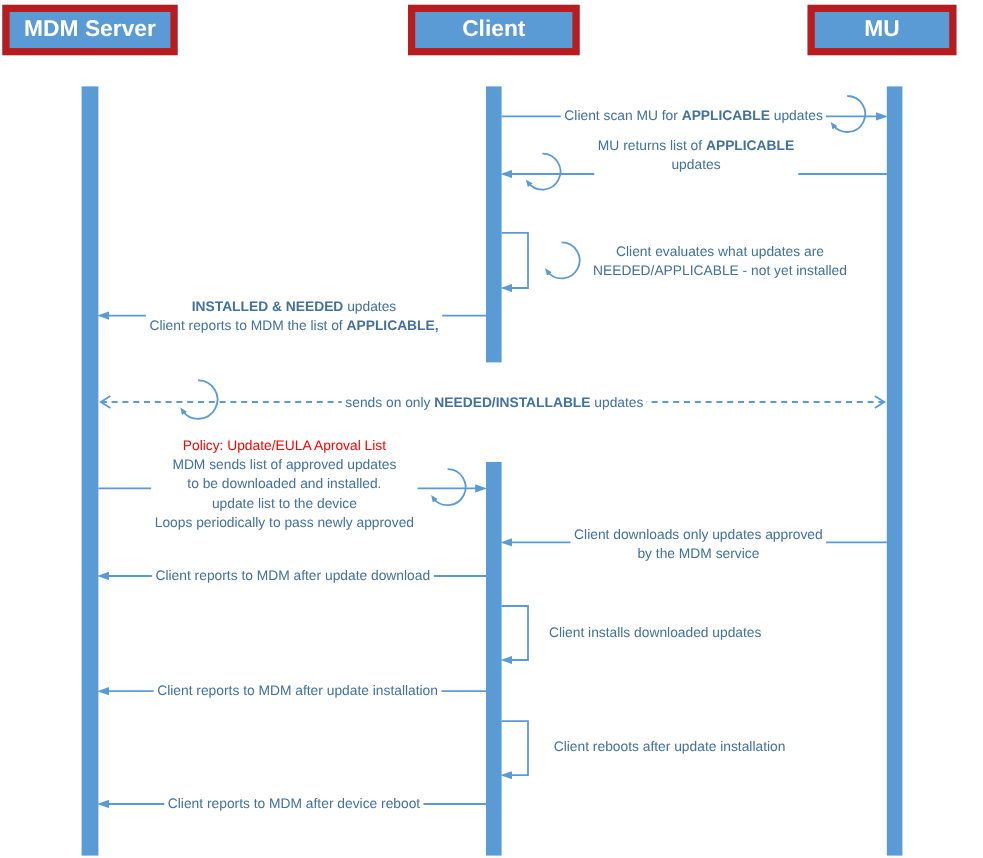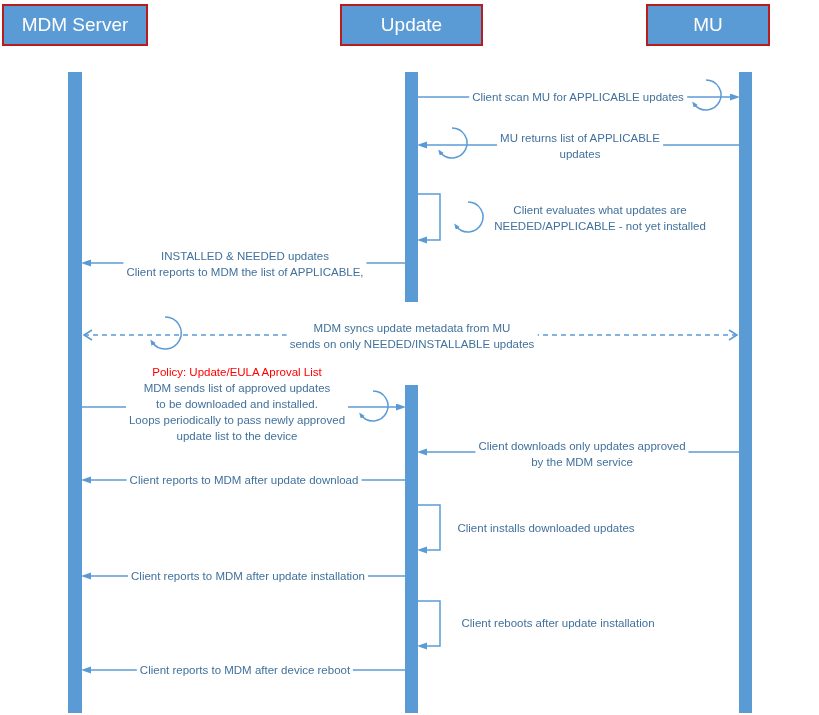--- a/index.html
+++ b/index.html
@@ -1,47 +1,47 @@
 <!DOCTYPE html>
 <html><head>
 <meta charset="utf-8">
 <style>
   html,body{margin:0;padding:0;background:#fff;}
   .stage{
     position:relative;width:819px;height:715px;background:#fff;overflow:hidden;
     font-family:"Liberation Sans",sans-serif;
   }
   .actor-box{
-    position:absolute;height:42px;background:#5b9bd5;border:2px solid #b91c1c;
-    color:#fff;font-weight:normal;font-size:19px;
+    position:absolute;height:42px;background:#5b9bd5;border:6px solid #b91c1c;
+    color:#fff;font-weight:bold;font-size:19px;
     display:flex;align-items:center;justify-content:center;box-sizing:border-box;
   }
   .bar{position:absolute;background:#5b9bd5;}
   .layer{position:absolute;left:0;top:0;}
   .msg{
     position:absolute;transform:translate(-50%,-50%);
     text-align:center;font-size:11.5px;line-height:16px;color:#41719c;white-space:nowrap;
   }
   .msg.block{background:#fff;padding:0 3px;}
   .msg.inline>span{background:#fff;padding:0 3px;}
-  .msg b{font-weight:normal;}
+  .msg b{font-weight:bold;}
   .red-title{color:#ff0000;font-weight:normal;}
 </style>
 </head>
 <body>
 
 <div class="stage">
 
   <div class="actor-box" style="left:2px;top:4px;width:146px">
     <span>MDM Server</span>
   </div>
   <div class="actor-box" style="left:340px;top:4px;width:143px">
-    <span>Update</span>
+    <span>Client</span>
   </div>
-  <div class="actor-box" style="left:646px;top:4px;width:124px">
+  <div class="actor-box" style="left:673px;top:4px;width:124px">
     <span>MU</span>
   </div>
 
   <div class="bar" style="left:68px;top:72px;width:14px;height:641px"></div>
   <div class="bar" style="left:405px;top:72px;width:13px;height:230px"></div>
   <div class="bar" style="left:405px;top:385px;width:13px;height:328px"></div>
   <div class="bar" style="left:739px;top:72px;width:13px;height:641px"></div>
 
   <svg class="layer" width="819" height="715" viewBox="0 0 819 715">
     <defs>
@@ -84,46 +84,45 @@
       <path d="M418 601 L440 601 L440 646 L426 646" marker-end="url(#mArrow)"></path>
 
       <path d="M405 670 L90 670" marker-end="url(#mArrow)"></path>
     </g>
   </svg>
 
   <div class="msg inline" style="left:578px;top:97px">
     <span><span>Client scan MU for </span><b>APPLICABLE</b><span> updates</span></span>
   </div>
 
-  <div class="msg block" style="left:580px;top:146px">
+  <div class="msg block" style="left:580px;top:130px">
     <div><span>MU returns list of </span><b>APPLICABLE</b></div>
     <div>updates</div>
   </div>
 
   <div class="msg block" style="left:600px;top:218px">
     <div>Client evaluates what updates are</div>
     <div>NEEDED/APPLICABLE - not yet installed</div>
   </div>
 
   <div class="msg block" style="left:245px;top:264px">
     <div><b>INSTALLED &amp; NEEDED</b><span> updates</span></div>
     <div><span>Client reports to MDM the list of </span><b>APPLICABLE,</b></div>
   </div>
 
   <div class="msg block" style="left:412px;top:336px">
-    <div>MDM syncs update metadata from MU</div>
     <div><span>sends on only </span><b>NEEDED/INSTALLABLE</b><span> updates</span></div>
   </div>
 
   <div class="msg block" style="left:237px;top:404px">
     <div class="red-title">Policy: Update/EULA Aproval List</div>
     <div>MDM sends list of approved updates</div>
     <div>to be downloaded and installed.</div>
+    <div>update list to the device</div>
     <div>Loops periodically to pass newly approved</div>
-    <div>update list to the device</div>
   </div>
 
   <div class="msg block" style="left:582px;top:454px">
     <div>Client downloads only updates approved</div>
     <div>by the MDM service</div>
   </div>
 
   <div class="msg inline" style="left:244px;top:480px">
     <span>Client reports to MDM after update download</span>
   </div>

